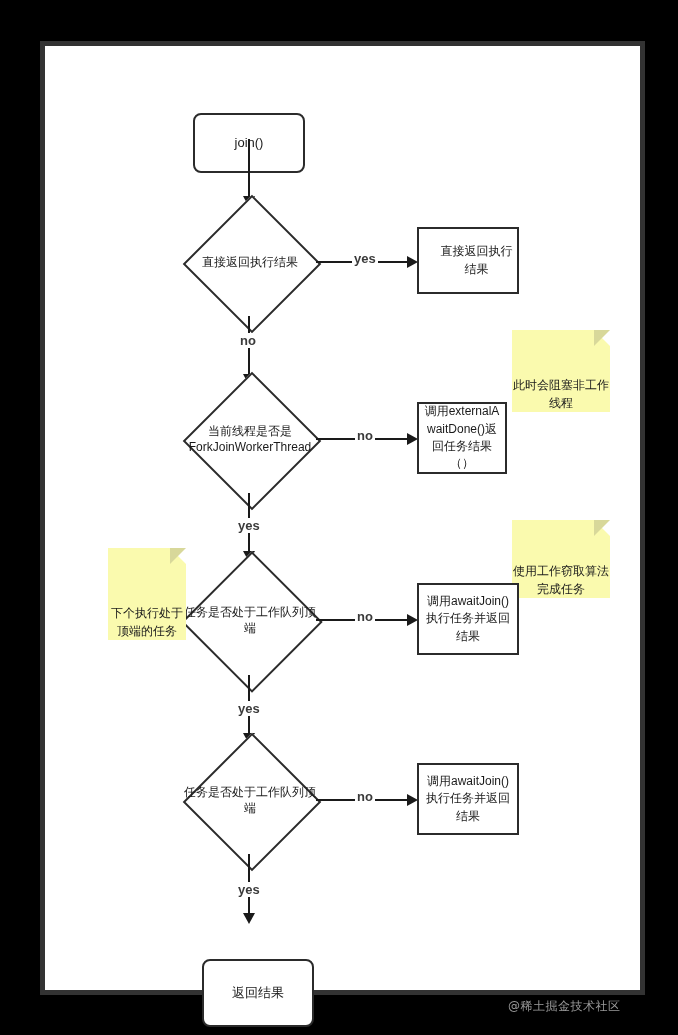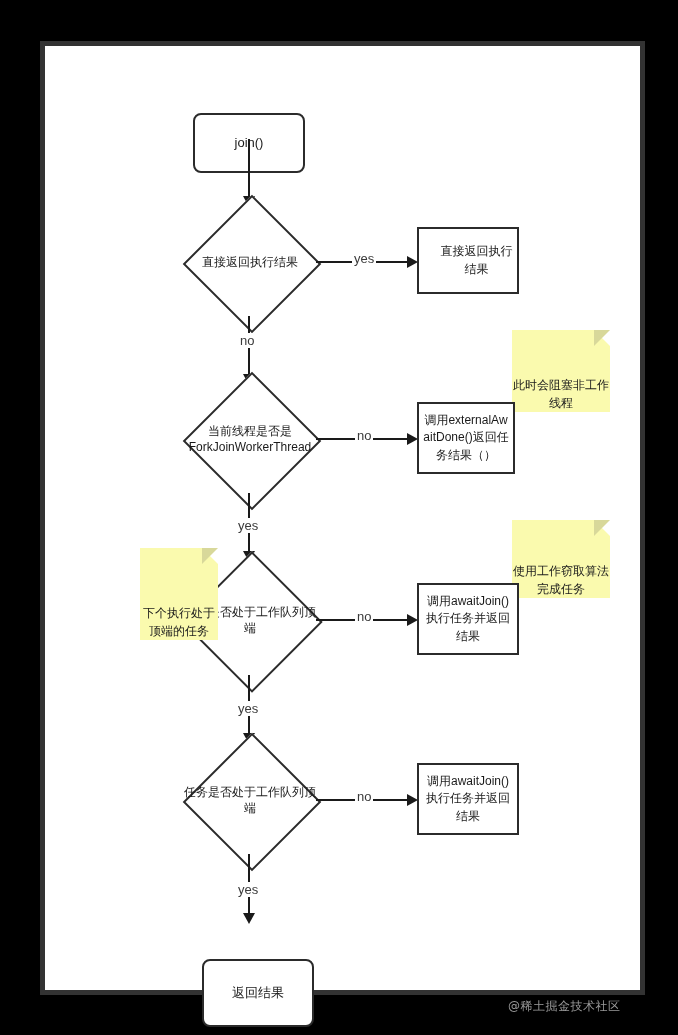--- a/index.html
+++ b/index.html
@@ -151,20 +151,21 @@
     border-left: 11px solid #1a1a1a;
   }
 
   .edge-label {
     position: absolute;
     font-size: 13px;
     color: #3a3a3a;
     background: #ffffff;
     padding: 0 2px;
     white-space: nowrap;
+    font-weight: bold;
   }
 
   
   #watermark {
     position: absolute;
     left: 508px;
     top: 998px;
     font-size: 12px;
     color: #9a9a9a;
     letter-spacing: 0.5px;
@@ -206,40 +207,40 @@
 
   <div class="node decision" style="left:184px; top:385px; width:132px; height:108px;">
     <div class="dia-shape" style="width:94px;height:94px;margin-left:-47px;margin-top:-47px;"></div>
     <div class="dia-label" style="width:128px;">当前线程是否是ForkJoinWorkerThread</div>
   </div>
 
   <div class="hline" style="left:316px; top:438px; width:96px;"></div>
   <div class="arrow-right" style="left:407px; top:433px;"></div>
   <div class="edge-label" style="left:355px; top:428px;">no</div>
 
-  <div class="node process" style="left:417px; top:402px; width:98px; height:72px; z-index:6;">
+  <div class="node process" style="left:417px; top:402px; width:90px; height:72px; z-index:6;">
     <span>调用externalAwaitDone()返回任务结果（）</span>
   </div>
 
   <div class="sticky" style="left:512px; top:330px; width:98px; height:82px;">
     <span class="fold"></span>
     <span class="fold2"></span>
     <span>此时会阻塞非工作线程</span>
   </div>
 
   <div class="vline" style="left:248px; top:493px; height:60px;"></div>
   <div class="arrow-down" style="left:243px; top:551px;"></div>
   <div class="edge-label" style="left:236px; top:518px;">yes</div>
 
   <div class="node decision" style="left:184px; top:565px; width:132px; height:110px;">
     <div class="dia-shape" style="width:96px;height:96px;margin-left:-48px;margin-top:-48px;"></div>
     <div class="dia-label">任务是否处于工作队列顶端</div>
   </div>
 
-  <div class="sticky" style="left:108px; top:548px; width:78px; height:92px;margin-left:32px;">
+  <div class="sticky" style="left:108px; top:548px; width:78px; height:92px;">
     <span class="fold"></span>
     <span class="fold2"></span>
     <span>下个执行处于顶端的任务</span>
   </div>
 
   <div class="hline" style="left:316px; top:619px; width:96px;"></div>
   <div class="arrow-right" style="left:407px; top:614px;"></div>
   <div class="edge-label" style="left:355px; top:609px;">no</div>
 
   <div class="node process" style="left:417px; top:583px; width:102px; height:72px; z-index:6;">

